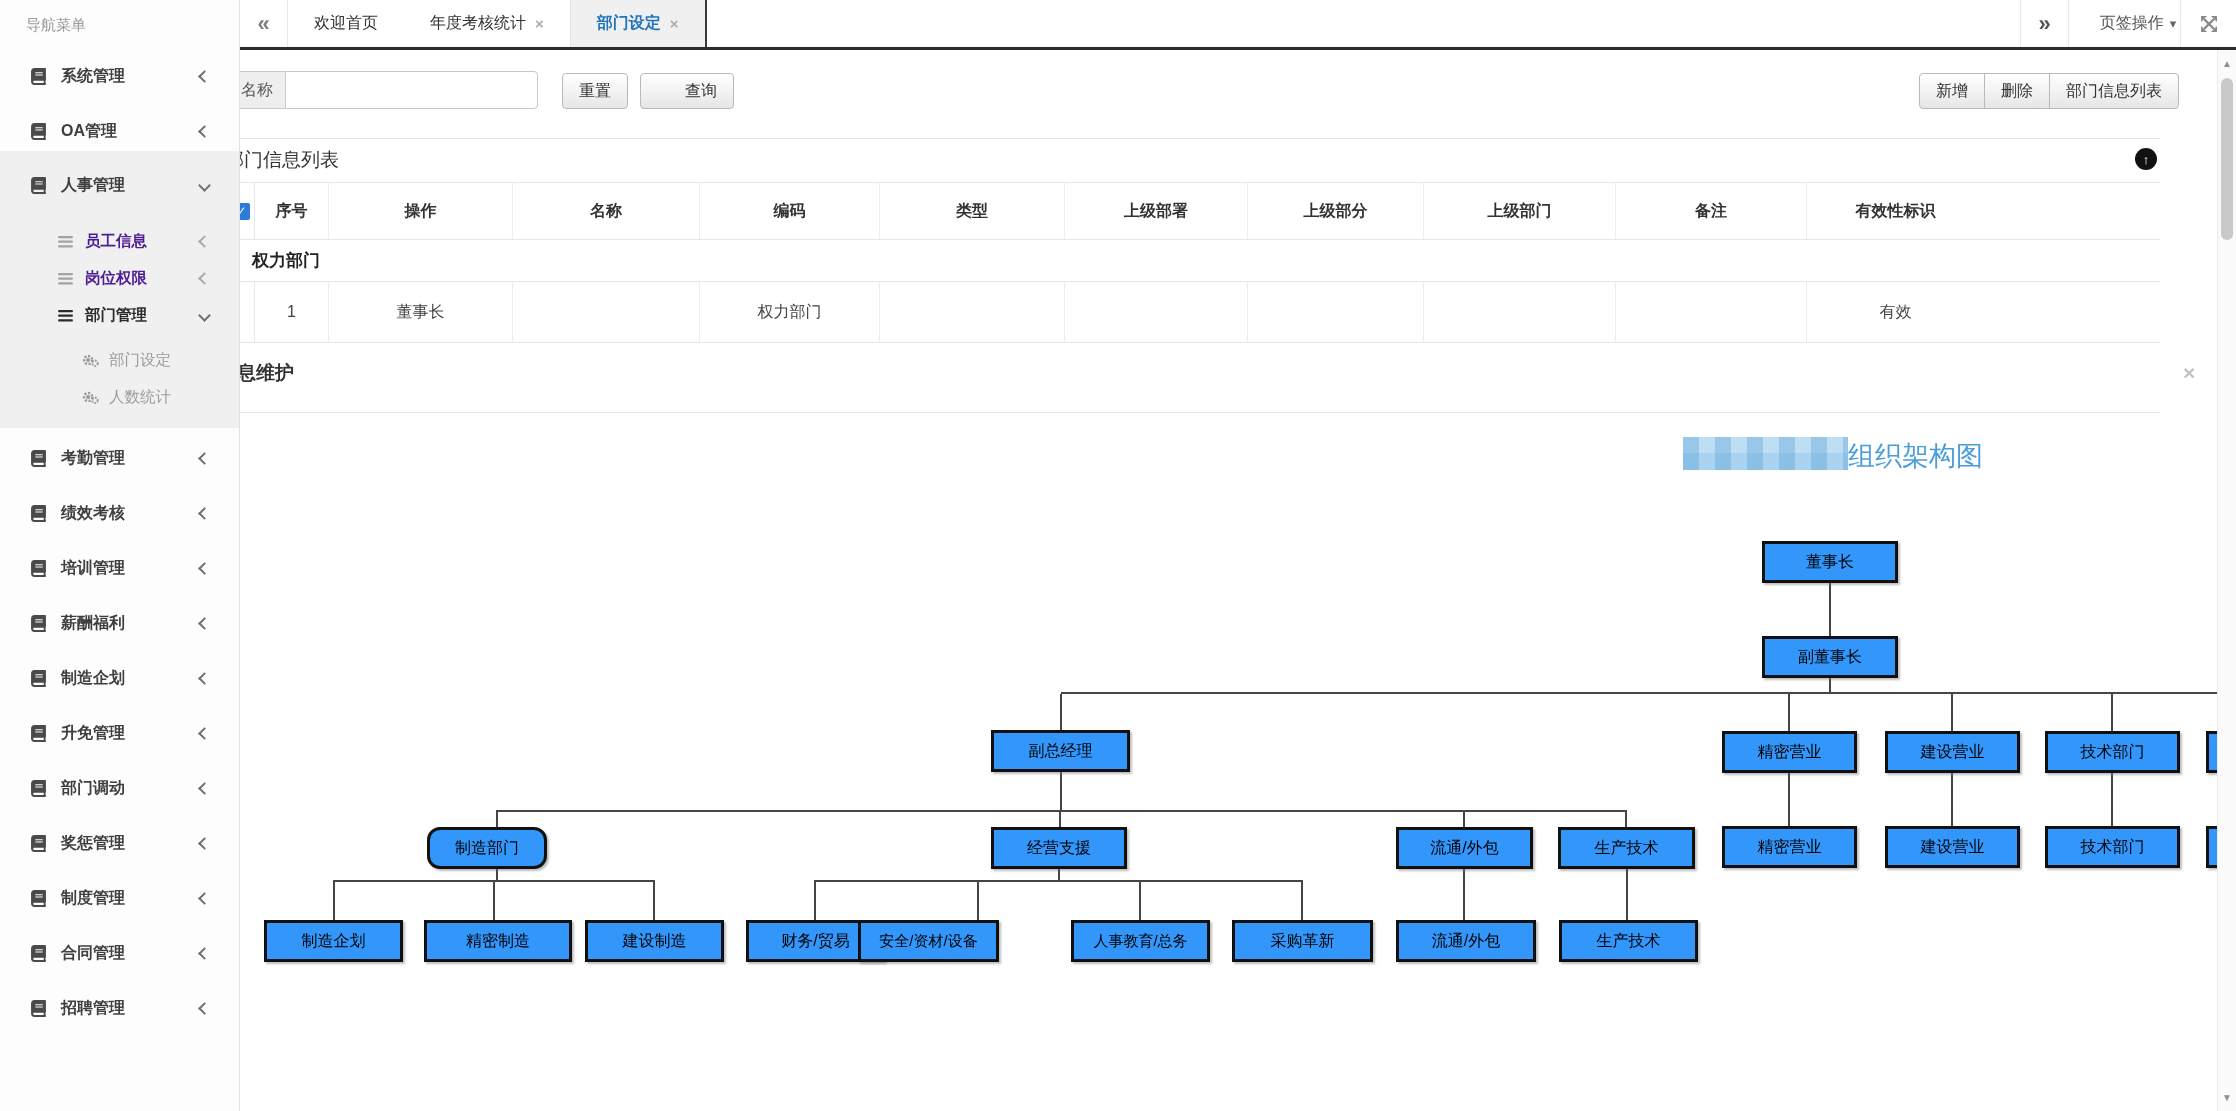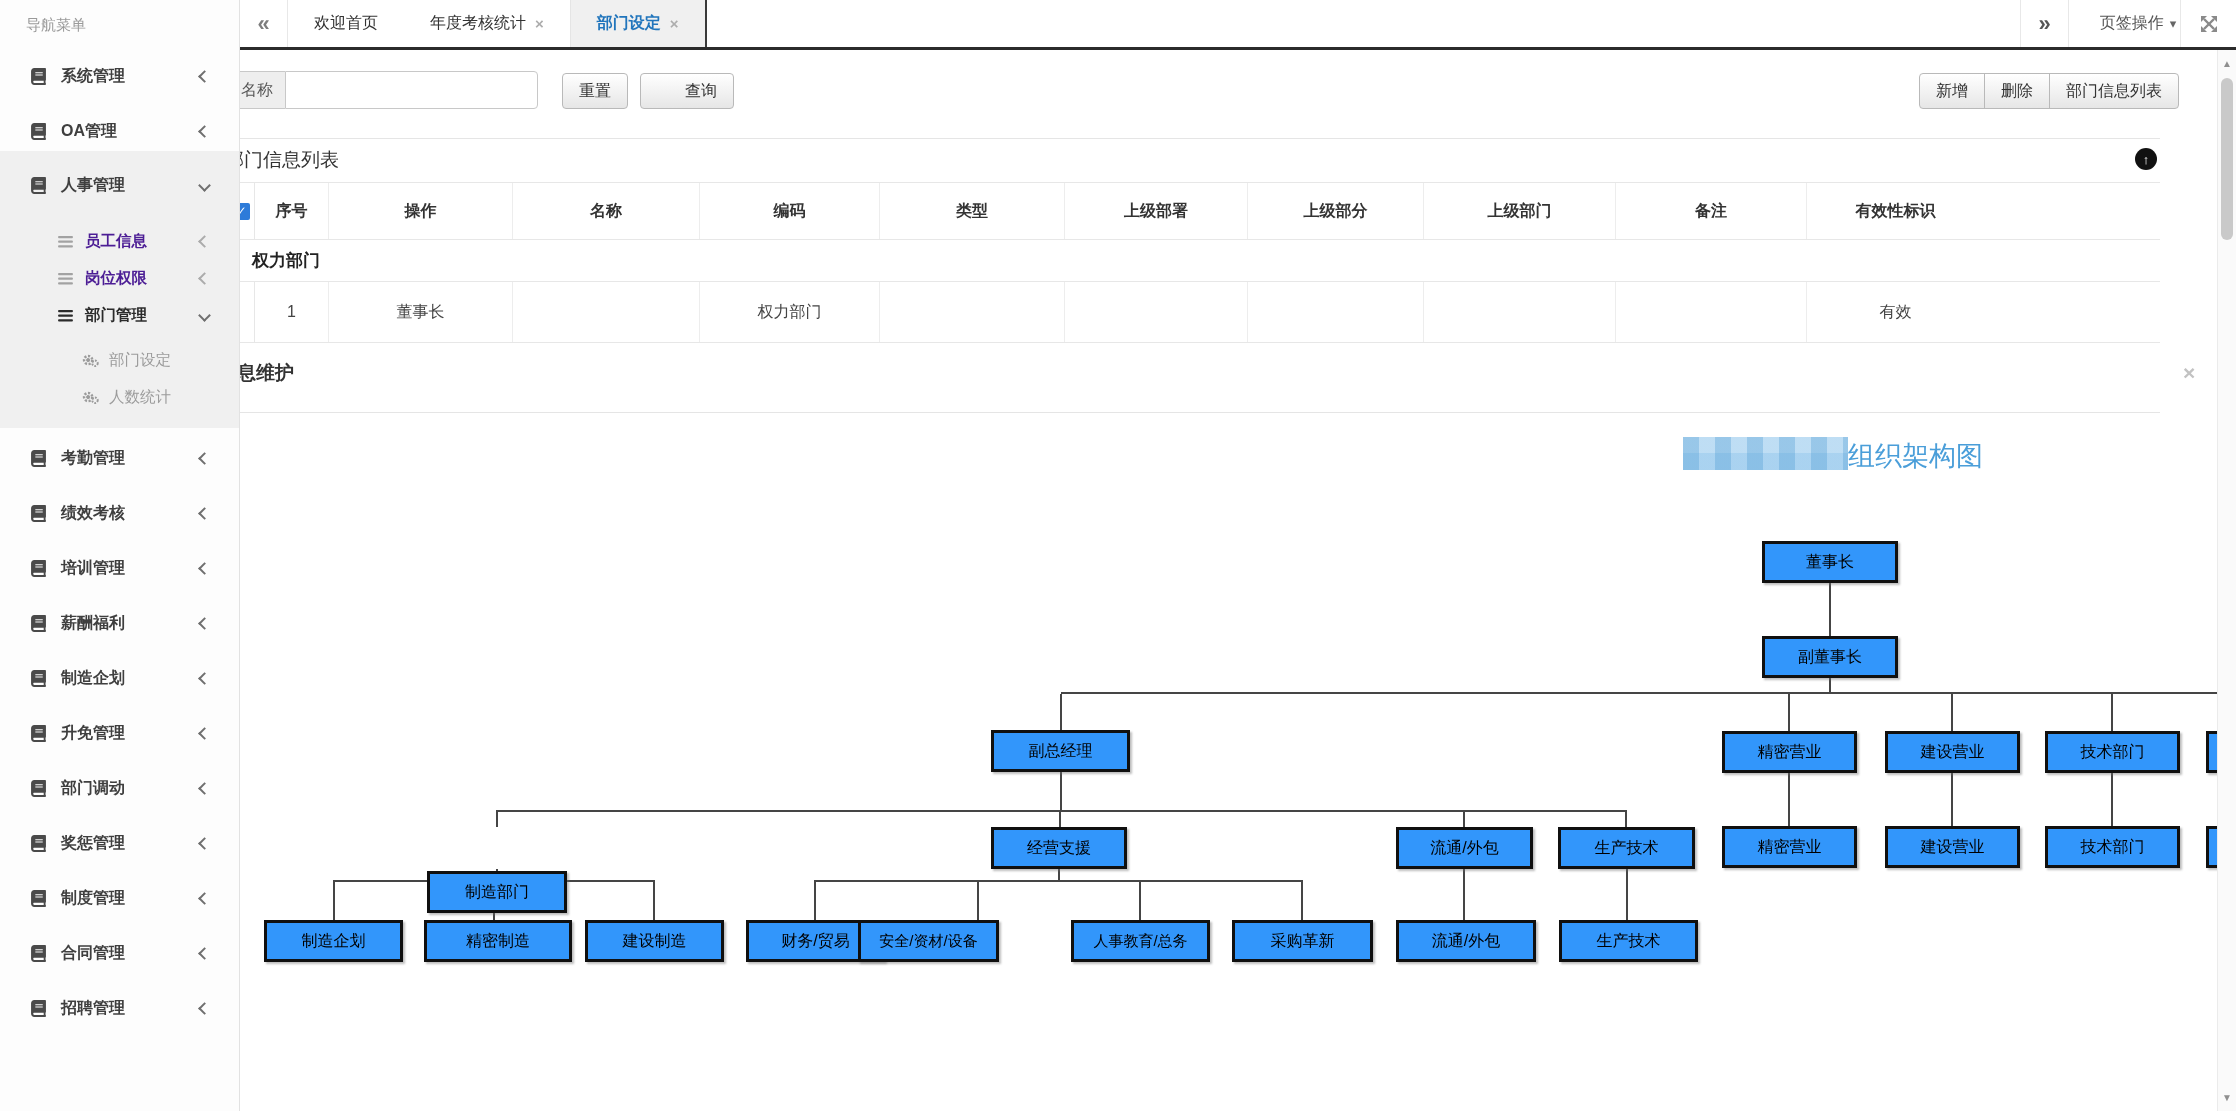--- a/index.html
+++ b/index.html
@@ -223,21 +223,21 @@
       <div class="cline" style="left:1463px; top:869px; width:2px; height:51px;"></div>
       <div class="cline" style="left:1626px; top:869px; width:2px; height:51px;"></div>
 
       <div class="onode" style="left:1762px; top:541px; width:136px;">董事长</div>
       <div class="onode" style="left:1762px; top:636px; width:136px;">副董事长</div>
       <div class="onode" style="left:991px;  top:730px; width:139px;">副总经理</div>
       <div class="onode" style="left:1722px; top:731px; width:135px;">精密营业</div>
       <div class="onode" style="left:1885px; top:731px; width:135px;">建设营业</div>
       <div class="onode" style="left:2045px; top:731px; width:135px;">技术部门</div>
       <div class="onode" style="left:2206px; top:731px; width:54px;"></div>
-      <div class="onode" style="left:427px;  top:871px; width:140px;">制造部门</div>
+      <div class="onode" style="left:427px;  top:827px; width:120px;border-radius:13px;">制造部门</div>
       <div class="onode" style="left:991px;  top:827px; width:136px;">经营支援</div>
       <div class="onode" style="left:1396px; top:827px; width:137px;">流通/外包</div>
       <div class="onode" style="left:1558px; top:827px; width:137px;">生产技术</div>
       <div class="onode" style="left:1722px; top:826px; width:135px;">精密营业</div>
       <div class="onode" style="left:1885px; top:826px; width:135px;">建设营业</div>
       <div class="onode" style="left:2045px; top:826px; width:135px;">技术部门</div>
       <div class="onode" style="left:2206px; top:826px; width:54px;"></div>
       <div class="onode" style="left:264px;  top:920px; width:139px;">制造企划</div>
       <div class="onode" style="left:424px;  top:920px; width:148px;">精密制造</div>
       <div class="onode" style="left:585px;  top:920px; width:139px;">建设制造</div>

